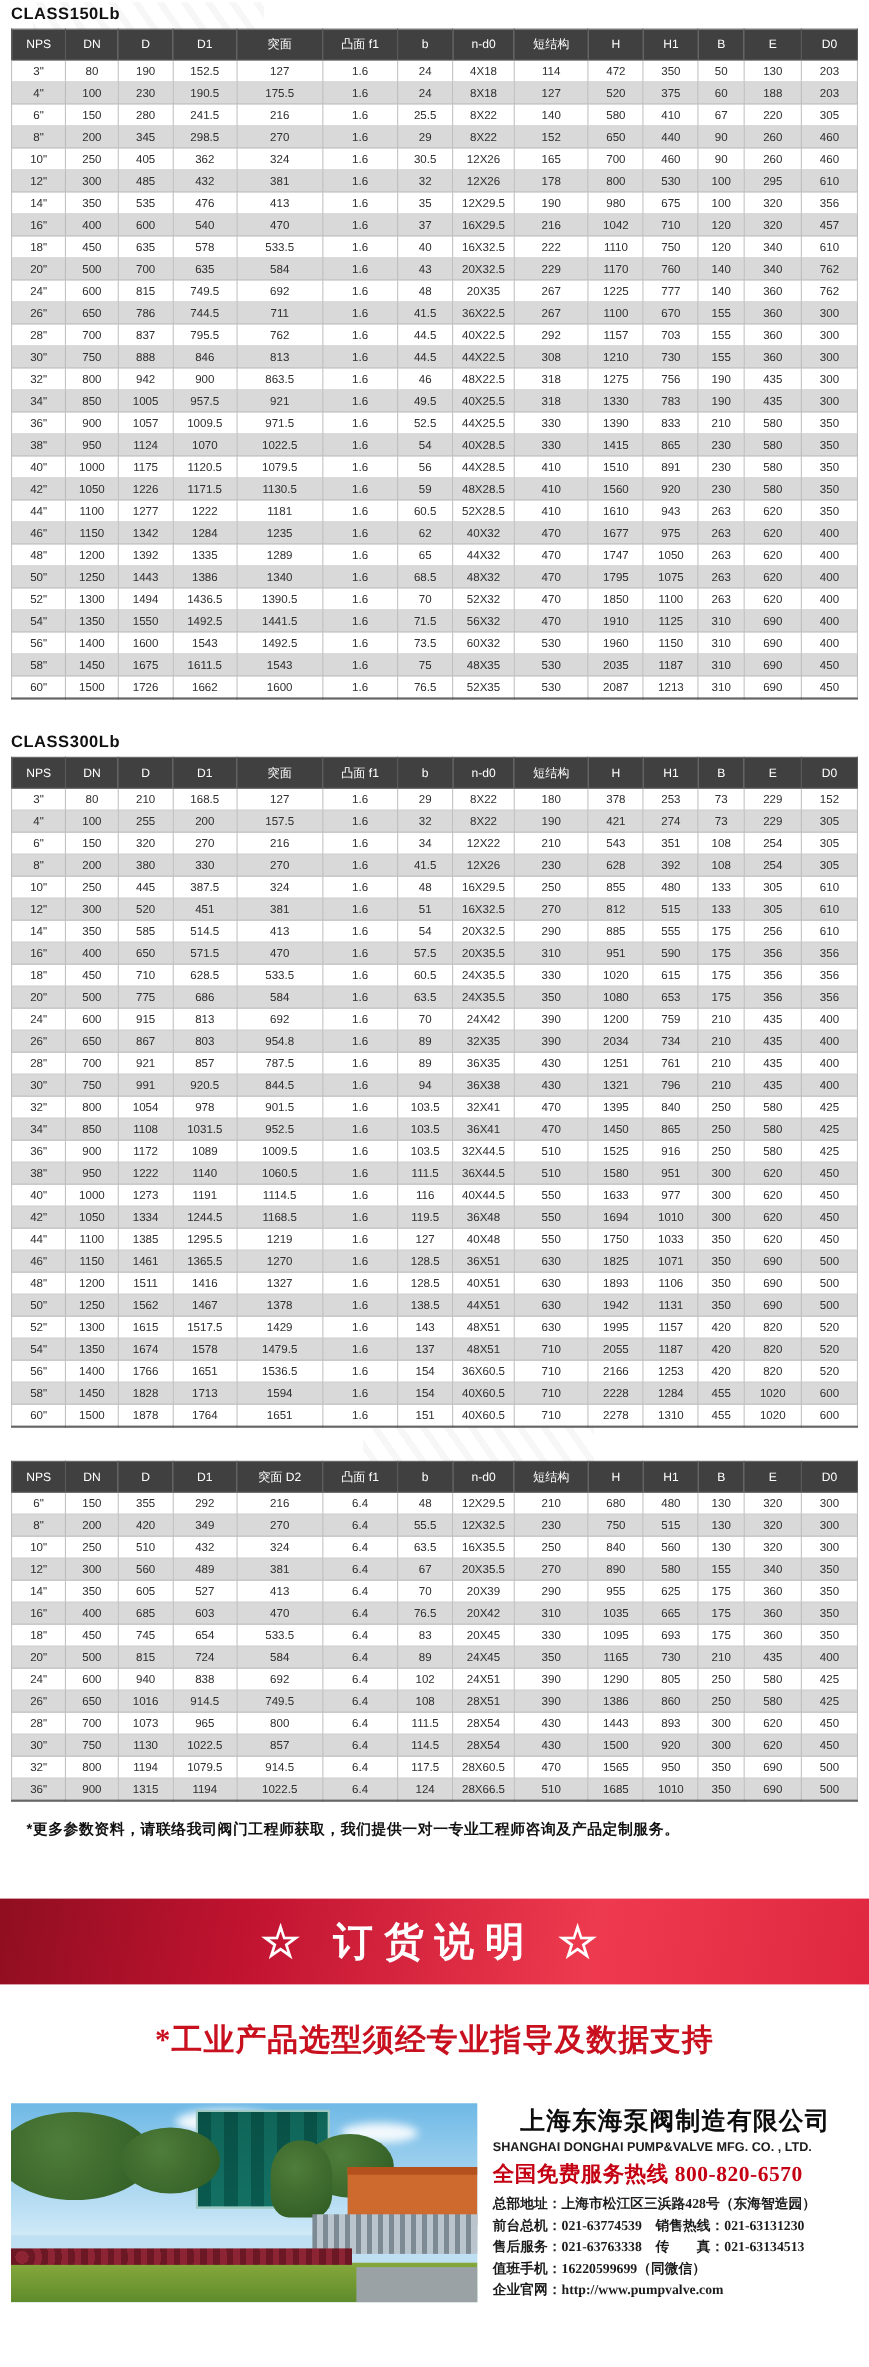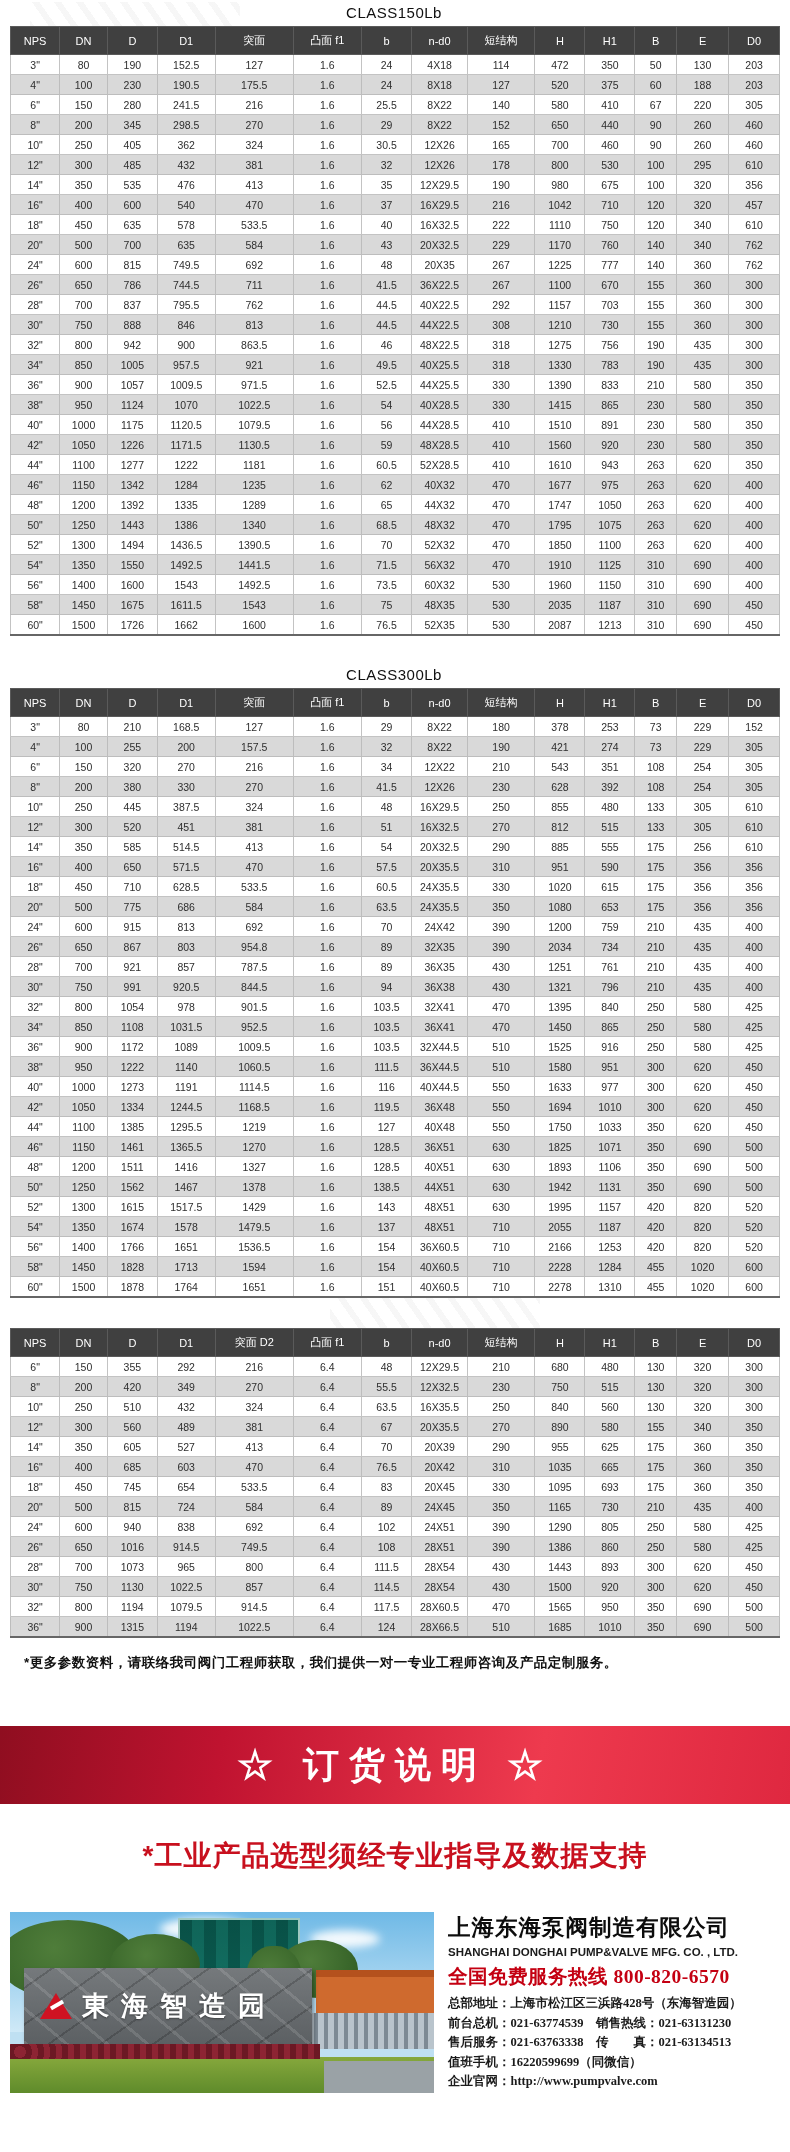--- a/index.html
+++ b/index.html
@@ -10,21 +10,21 @@
   
   .watermark{position:absolute;width:210px;height:60px;opacity:0.07;pointer-events:none;
     background:repeating-linear-gradient(55deg,#888 0 6px,transparent 6px 18px);}
   .wm1{left:30px;top:2px;}
   .wm2{left:300px;top:330px;}
   .wm3{left:60px;top:900px;}
   .wm4{left:330px;top:1290px;}
 
   .tables-wrap{position:relative;padding:4px 10px 0 10px;}
   .tbl-title{
-    text-align:center;font-weight:normal;font-size:15px;color:#101010;
+    text-align:left;font-weight:bold;font-size:15px;color:#101010;
     margin:0 2px 5px 0;letter-spacing:0.5px;
   }
   .tbl-block{margin-bottom:0;}
   .tbl-block + .tbl-block{margin-top:30px;}
   table{width:100%;border-collapse:collapse;table-layout:fixed;border-bottom:2px solid #666;}
   th{
     background:#404040;color:#ffffff;font-weight:normal;font-size:11px;
     height:27px;border:1px solid #5a5a5a;padding:0;text-align:center;white-space:nowrap;
   }
   td{
@@ -39,21 +39,21 @@
 
   .order-banner{
     margin-top:54px;height:78px;
     background:linear-gradient(100deg,#8f0e20 0%,#c01330 28%,#ee3a4e 68%,#df2840 100%);
     display:flex;align-items:center;justify-content:center;
     color:#ffffff;font-size:36px;font-weight:bold;letter-spacing:10px;
   }
 
   .slogans{margin-top:26px;}
   .slogan{
-    text-align:center;color:#c8101e;font-family:Liberation Sans, sans-serif;
+    text-align:center;color:#c8101e;font-family:Liberation Serif, serif;
     font-weight:bold;font-size:28px;line-height:52px;letter-spacing:1px;
   }
 
   .footer{display:flex;margin-top:30px;padding:0 10px;gap:14px;}
   .photo{
     width:424px;height:181px;position:relative;overflow:hidden;flex:0 0 auto;background:#bfe0f2;
   }
   .sky{position:absolute;left:0;top:0;right:0;height:120px;
     background:linear-gradient(#6fb9e6,#cfe9f7);}
   .cloud{position:absolute;background:#ffffff;border-radius:50%;filter:blur(4px);opacity:.9;}
@@ -95,21 +95,21 @@
     color:#fff;font-size:27px;font-weight:bold;letter-spacing:12px;white-space:nowrap;
     text-shadow:0 1px 2px rgba(0,0,0,.4);
   }
   .hedge{position:absolute;left:0;bottom:34px;width:310px;height:15px;
     background:repeating-radial-gradient(circle at 10px 8px,#8d2433 0 6px,#6c1824 6px 12px);}
   .lawn{position:absolute;left:0;bottom:0;width:100%;height:36px;
     background:linear-gradient(#86a83c,#5f8b2b);}
   .road{position:absolute;right:0;bottom:0;width:110px;height:32px;background:#9aa2a6;}
 
   .info{flex:1;padding-top:0;}
-  .company-cn{font-size:22.5px;font-weight:bold;color:#0d0d0d;letter-spacing:1px;white-space:nowrap;}
+  .company-cn{font-size:22.5px;font-weight:bold;color:#0d0d0d;letter-spacing:1px;white-space:nowrap;text-align:center;}
   .company-en{font-size:11.5px;font-weight:bold;font-family:Liberation Sans, sans-serif;
     color:#1b1b1b;margin:3px 0 5px 0;white-space:nowrap;}
   .hotline{color:#c40012;font-weight:bold;font-size:19.5px;
     font-family:"Liberation Serif",serif;margin-bottom:4px;white-space:nowrap;letter-spacing:0.5px;}
   .contact-line{font-size:12.5px;font-weight:bold;font-family:"Liberation Serif",serif;
     color:#1b1b1b;line-height:19.5px;white-space:nowrap;}
 </style>
 </head>
 <body>
 
@@ -1415,24 +1415,20 @@
     <div class="cloud c2"></div>
     <div class="glass-building"></div>
     <div class="tree t1"></div>
     <div class="tree t2"></div>
     <div class="tree t3"></div>
     <div class="tree t4"></div>
     <div class="orange-building"></div>
     <div class="fence"></div>
     <div class="lawn"></div>
     <div class="road"></div>
-    <div class="stone-wall">
-      <span class="wall-logo"></span>
-      <span class="wall-text">東海智造园</span>
-    </div>
     <div class="hedge"></div>
   </div>
 
   <div class="info">
     <div class="company-cn">上海东海泵阀制造有限公司</div>
     <div class="company-en">SHANGHAI DONGHAI PUMP&amp;VALVE MFG. CO. , LTD.</div>
     <div class="hotline">全国免费服务热线  800-820-6570</div>
     <div class="contact-line">总部地址：上海市松江区三浜路428号（东海智造园）</div>
     <div class="contact-line">前台总机：021-63774539　销售热线：021-63131230</div>
     <div class="contact-line">售后服务：021-63763338　传　　真：021-63134513</div>

